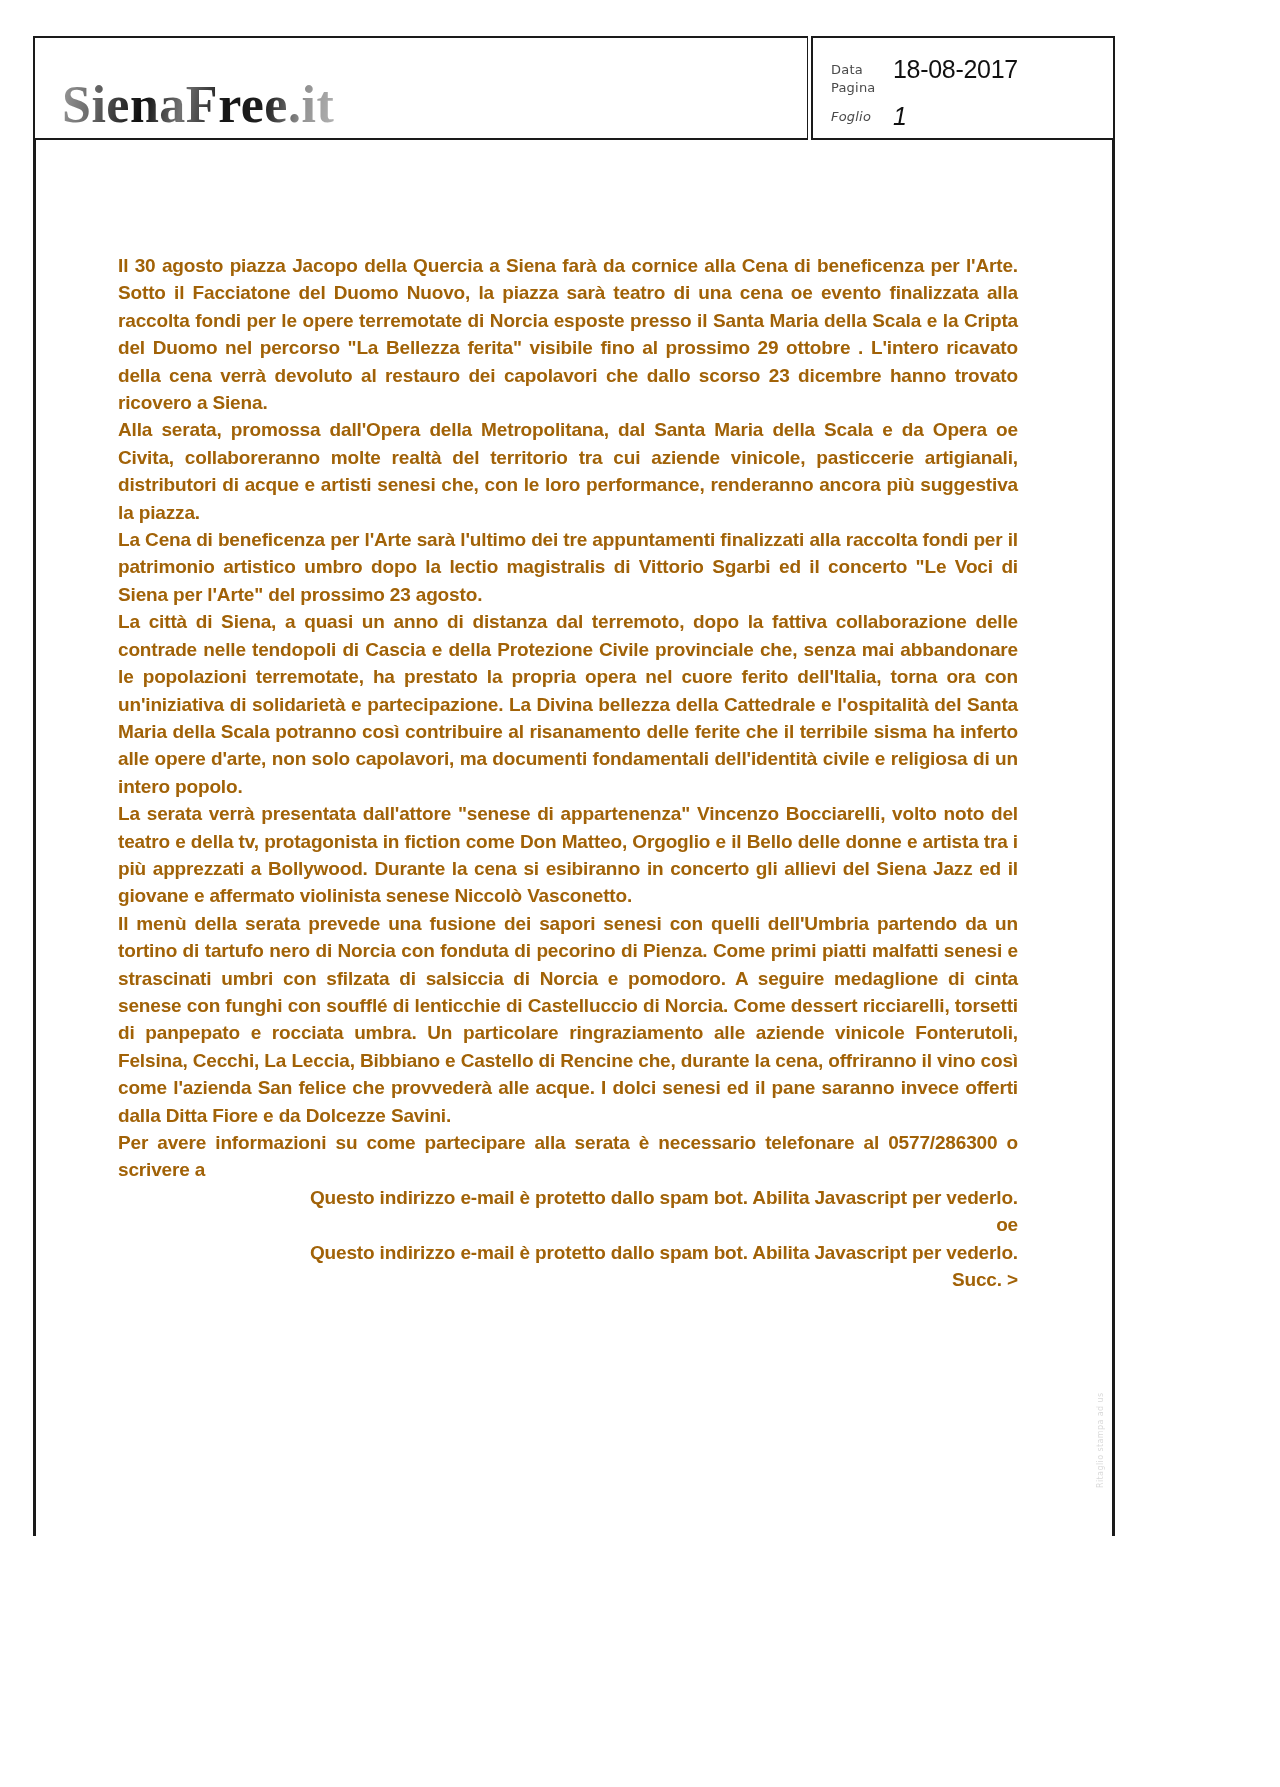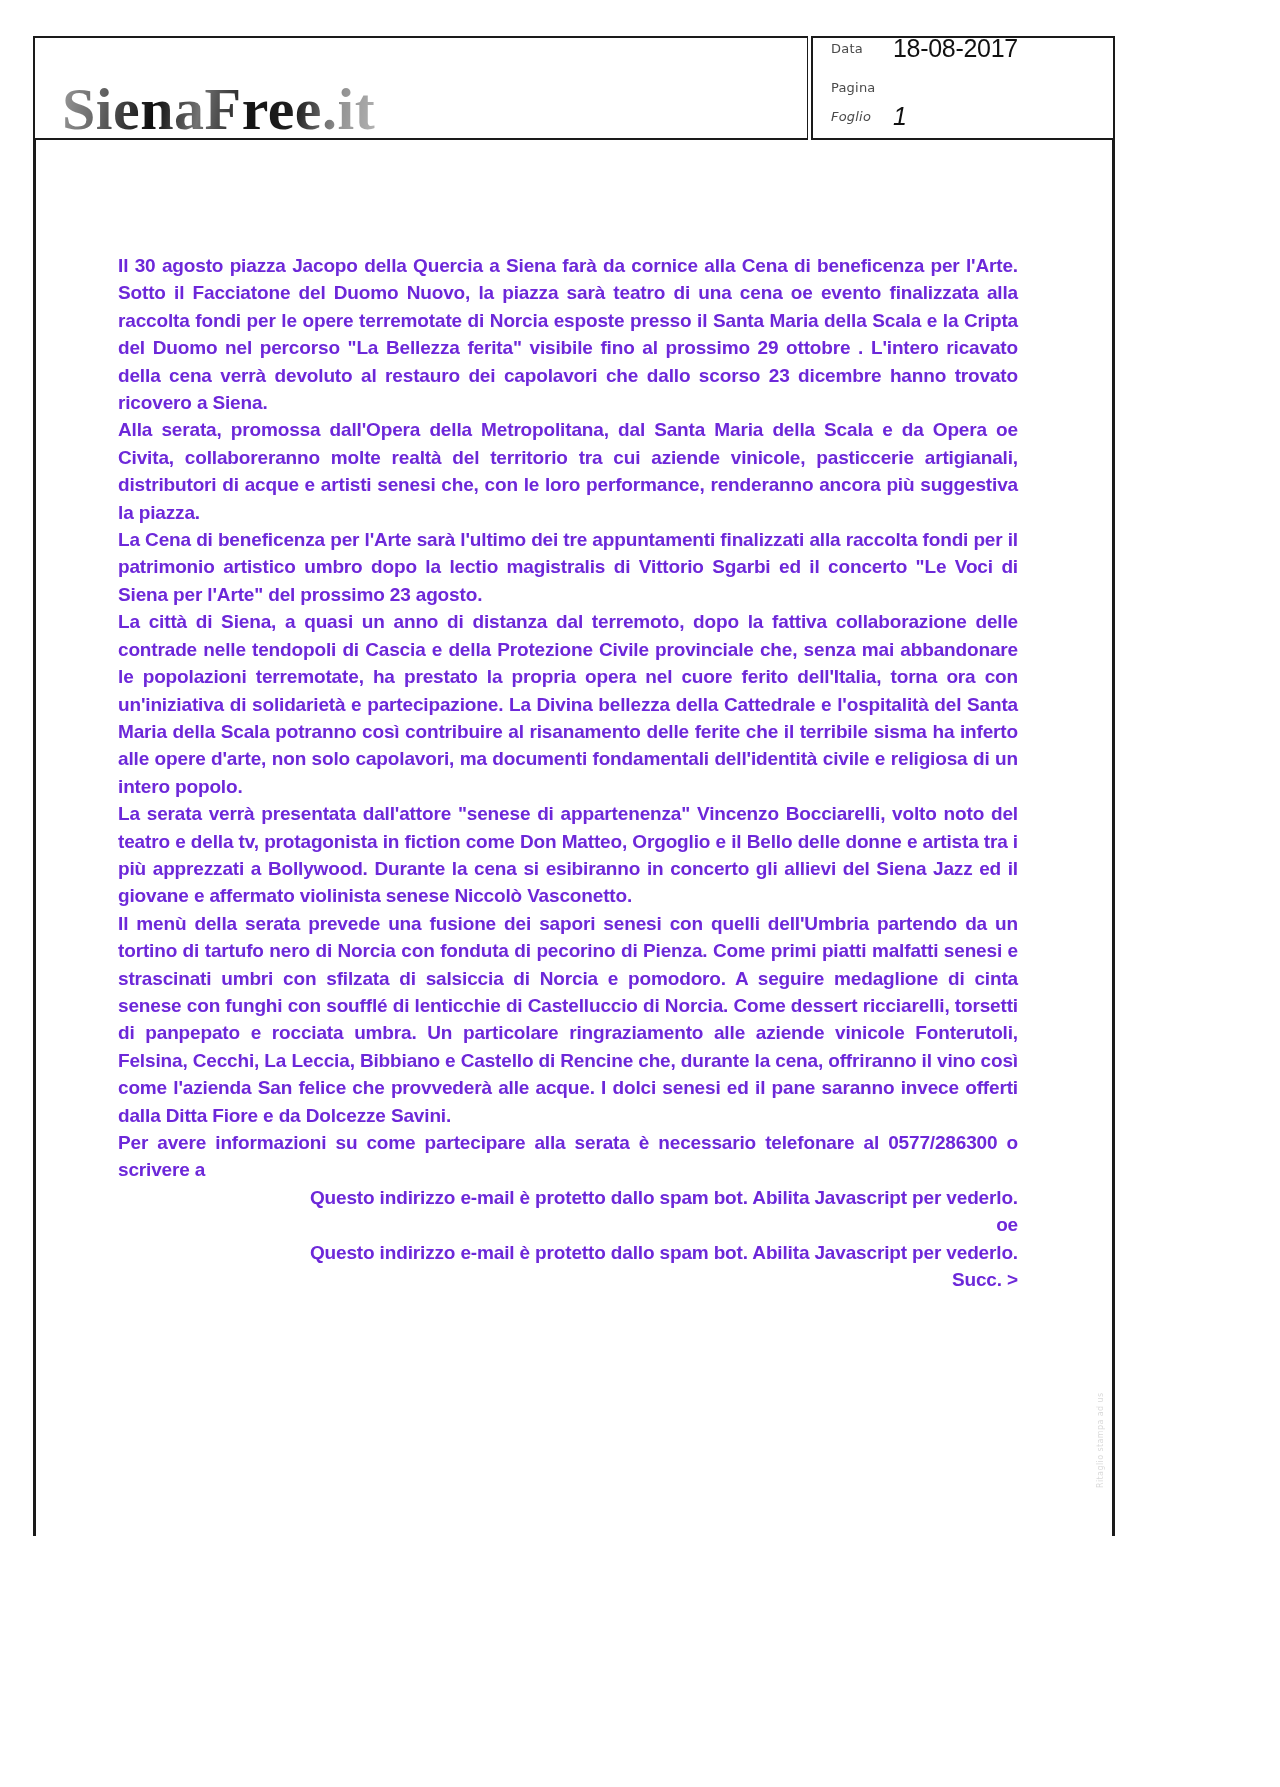--- a/index.html
+++ b/index.html
@@ -60,21 +60,21 @@
     border: 2px solid #1a1a1a;
     border-right: 1px solid #1a1a1a;
     box-sizing: border-box;
     background: #fff;
   }
   .logo {
     position: absolute;
     left: 27px;
     top: 41px;
     font-family: "Liberation Serif", serif;
-    font-size: 60px;
+    font-size: 52px;
     font-weight: 700;
     letter-spacing: 0.5px;
     color: #111;
     line-height: 1;
     white-space: nowrap;
     
     background: linear-gradient(100deg,
         rgba(0,0,0,0.40) 0%,
         rgba(0,0,0,0.62) 14%,
         rgba(0,0,0,0.95) 30%,
@@ -98,21 +98,21 @@
     border: 2px solid #1a1a1a;
     box-sizing: border-box;
     background: #fff;
   }
   .meta-row {
     position: absolute;
     left: 0;
     width: 100%;
     height: 32px;
   }
-  .meta-row.r1 { top: 0; }
+  .meta-row.r1 { top: 21px; }
   .meta-row.r2 { top: 39px; }
   .meta-row.r3 { top: 68px; font-style: italic; }
 
   .meta-label {
     position: absolute;
     left: 18px;
     top: 3px;
     font-family: "DejaVu Sans", sans-serif;
     font-size: 13px;
     font-weight: 400;
@@ -147,21 +147,21 @@
     margin: 0 0 26px 0;
     color: #0d0d0d;
     text-align: left;
   }
   .article-body {
     font-family: "Liberation Sans", sans-serif;
     font-size: 19px;
     font-weight: 700;
     line-height: 27.4px;
     letter-spacing: -0.15px;
-    color: #6d28d9;
+    color: #a16207;
   }
   .para {
     margin: 0;
     text-align: justify;
     text-justify: inter-word;
   }
   .para.noj {
     text-align: right;
   }
 

